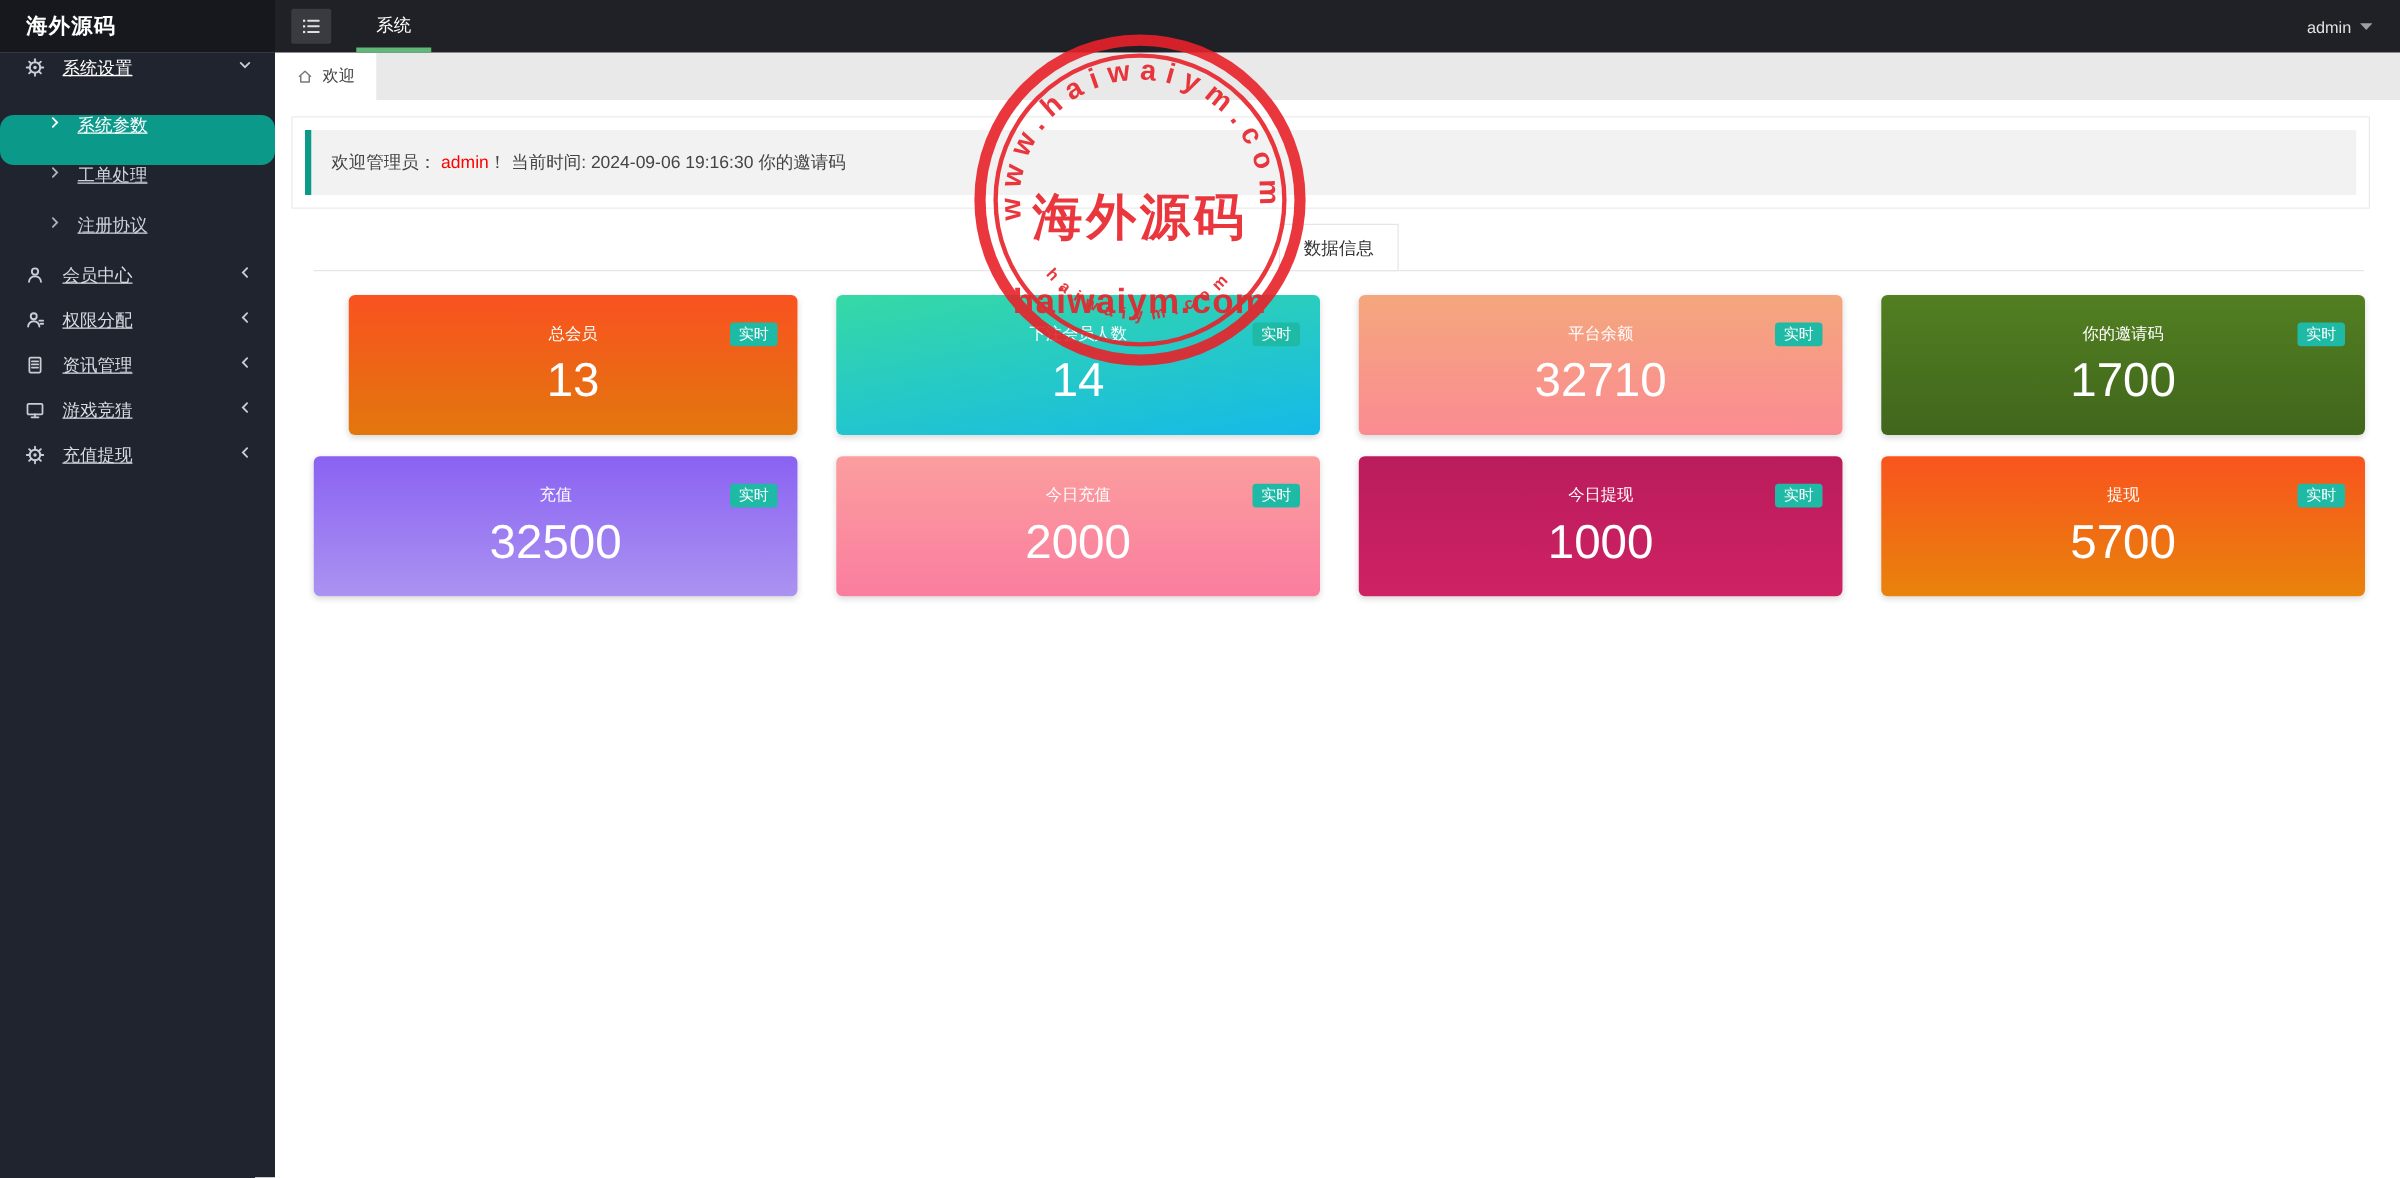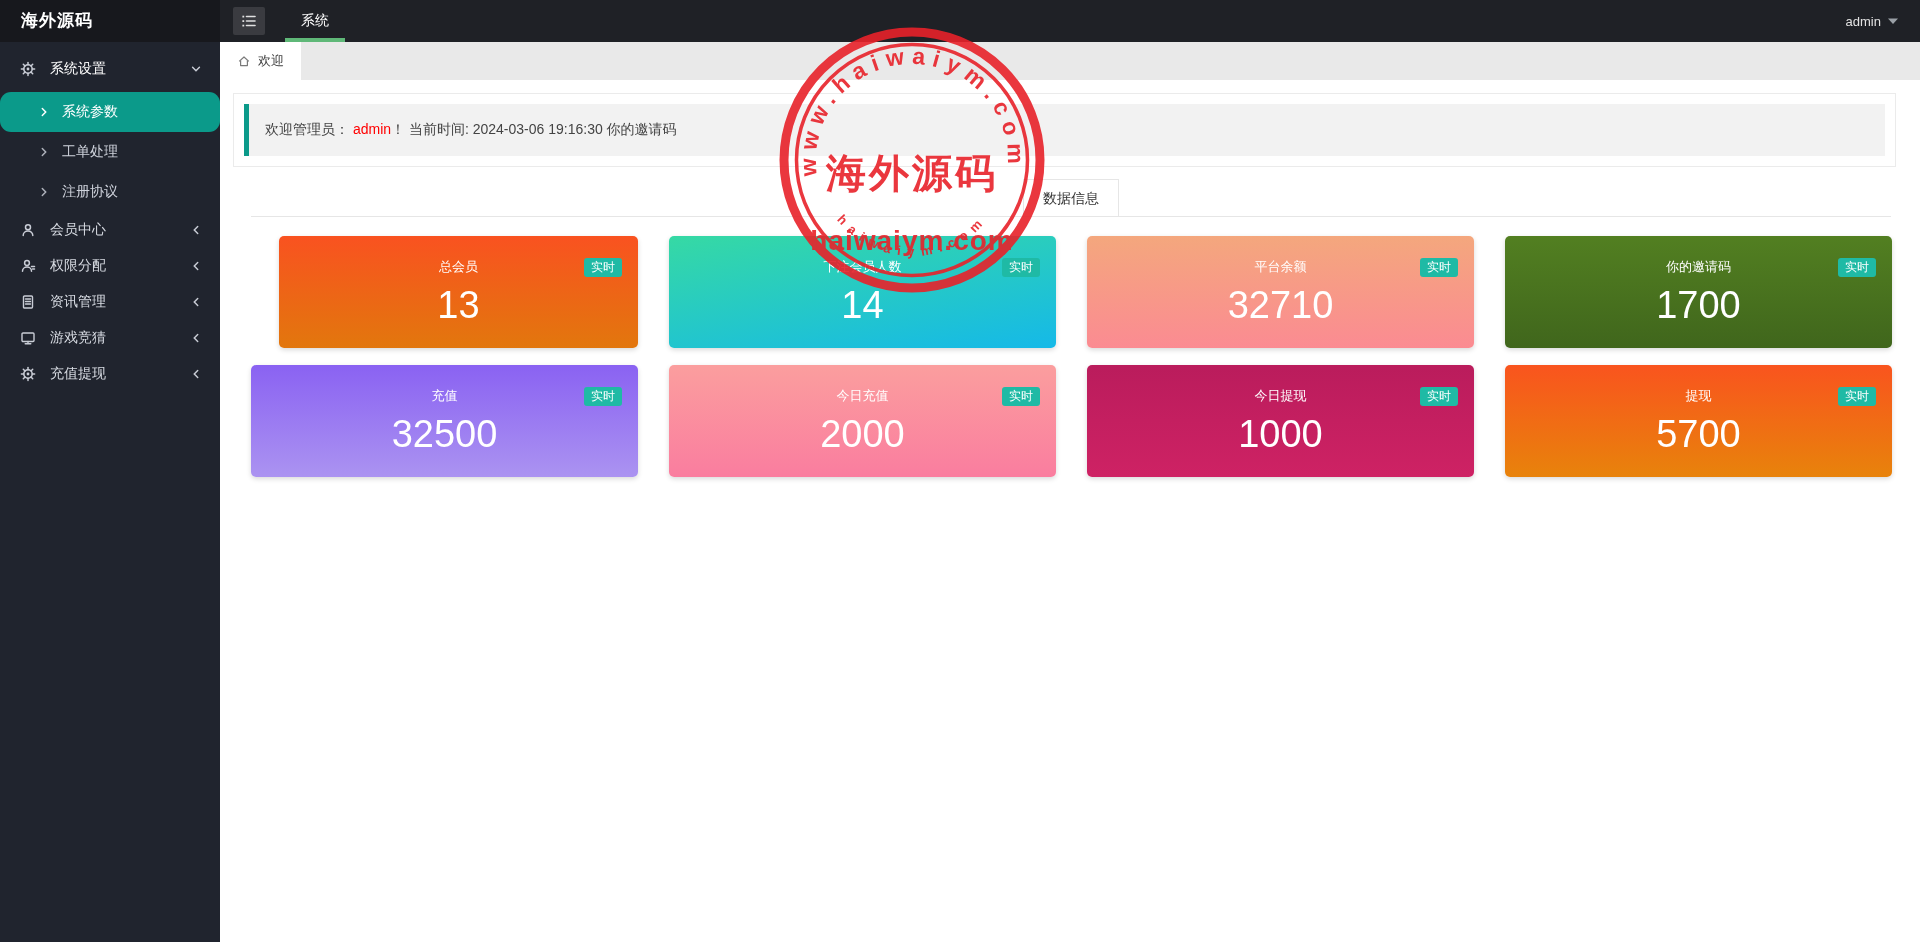--- a/index.html
+++ b/index.html
@@ -19,22 +19,22 @@
   .nav-item { margin-left:20px; height:42px; display:flex; align-items:center;
     padding:0 16px; color:#fff; font-size:14px; position:relative; cursor:pointer; }
   .nav-item::after { content:""; position:absolute; left:0; bottom:0; width:100%;
     height:4px; background:#5fb878; }
   .header-right { margin-left:auto; margin-right:22px; display:flex; align-items:center;
     gap:7px; color:#e2e2e2; font-size:13px; cursor:pointer; }
 
   
   .sidebar { position:absolute; top:42px; left:0; width:220px; height:900px;
     background:#20242e; padding-top:4px; }
-  .menu-row { display:flex; align-items:center; color:#d8dce3; font-size:14px;
-    padding:0 18px 0 20px; cursor:pointer; }
+  .menu-row { display:flex; align-items:flex-start; color:#d8dce3; font-size:14px;
+    padding:0 18px 0 20px; cursor:pointer;text-decoration:underline; }
   .menu-group { height:36px; }
   .menu-group.first { height:46px; color:#fff; }
   .menu-sub { height:40px; padding-left:38px; color:#cfd3dc; }
   .menu-sub.active { background:#0b9a8a; color:#fff;border-radius:11px; }
   .menu-ico { width:16px; height:16px; margin-right:14px; display:flex; flex:none; }
   .menu-label { flex:1; }
   .sub-arrow { width:12px; height:12px; margin-right:12px; display:flex; flex:none; }
   .chev { width:12px; height:12px; display:flex; flex:none; }
 
   
@@ -251,21 +251,21 @@
       </span>
       <span>欢迎</span>
     </div>
   </div>
 
   <div class="content">
 
     <div class="alert-card">
       <div class="alert">
         <span>欢迎管理员：</span>
-        <span class="red">admin</span><span>！ 当前时间: 2024-03-06 19:16:30 你的邀请码</span>
+        <span class="red">admin</span><span>！ 当前时间: 2024-09-06 19:16:30 你的邀请码</span>
       </div>
     </div>
 
     <div class="section">
       <div class="sec-head">
         <span class="sec-tab">数据信息</span>
       </div>
 
       <div class="cards">
 

